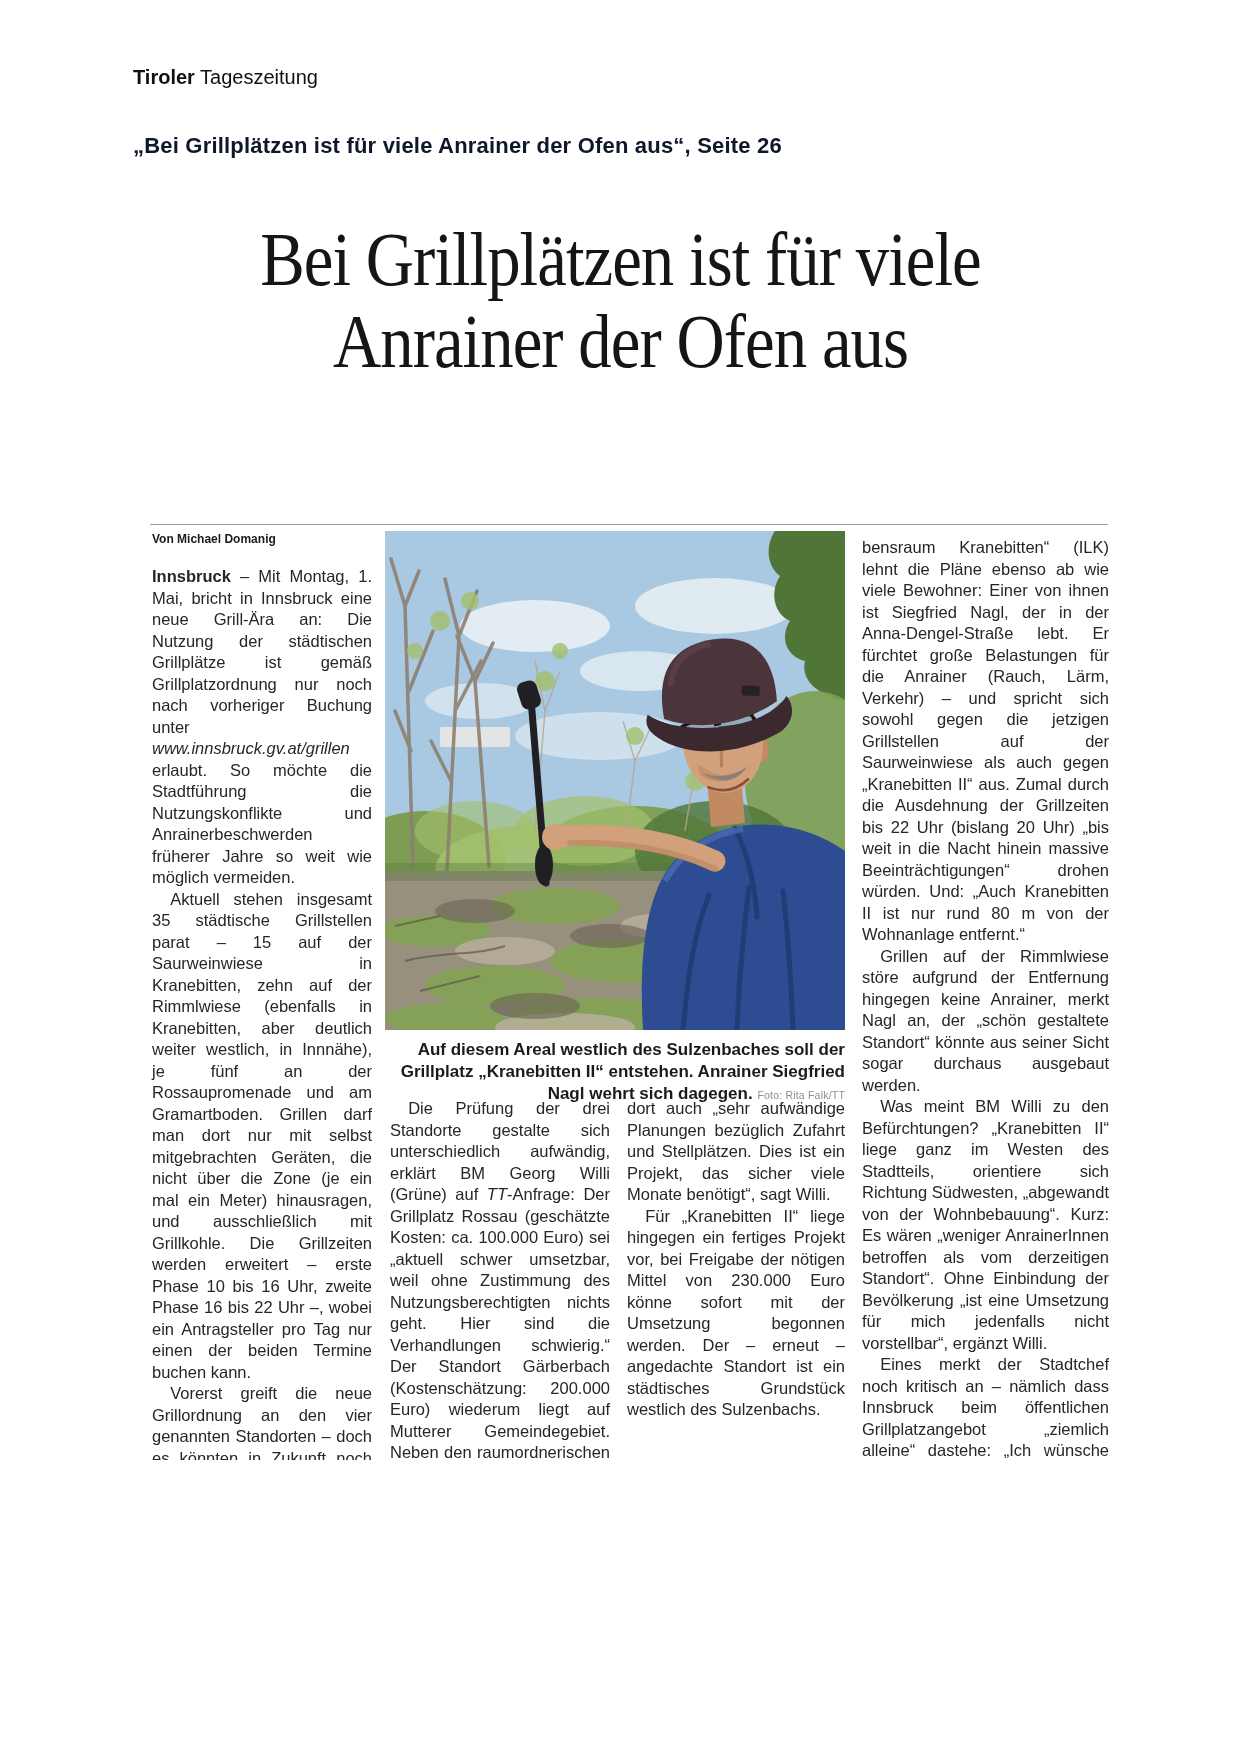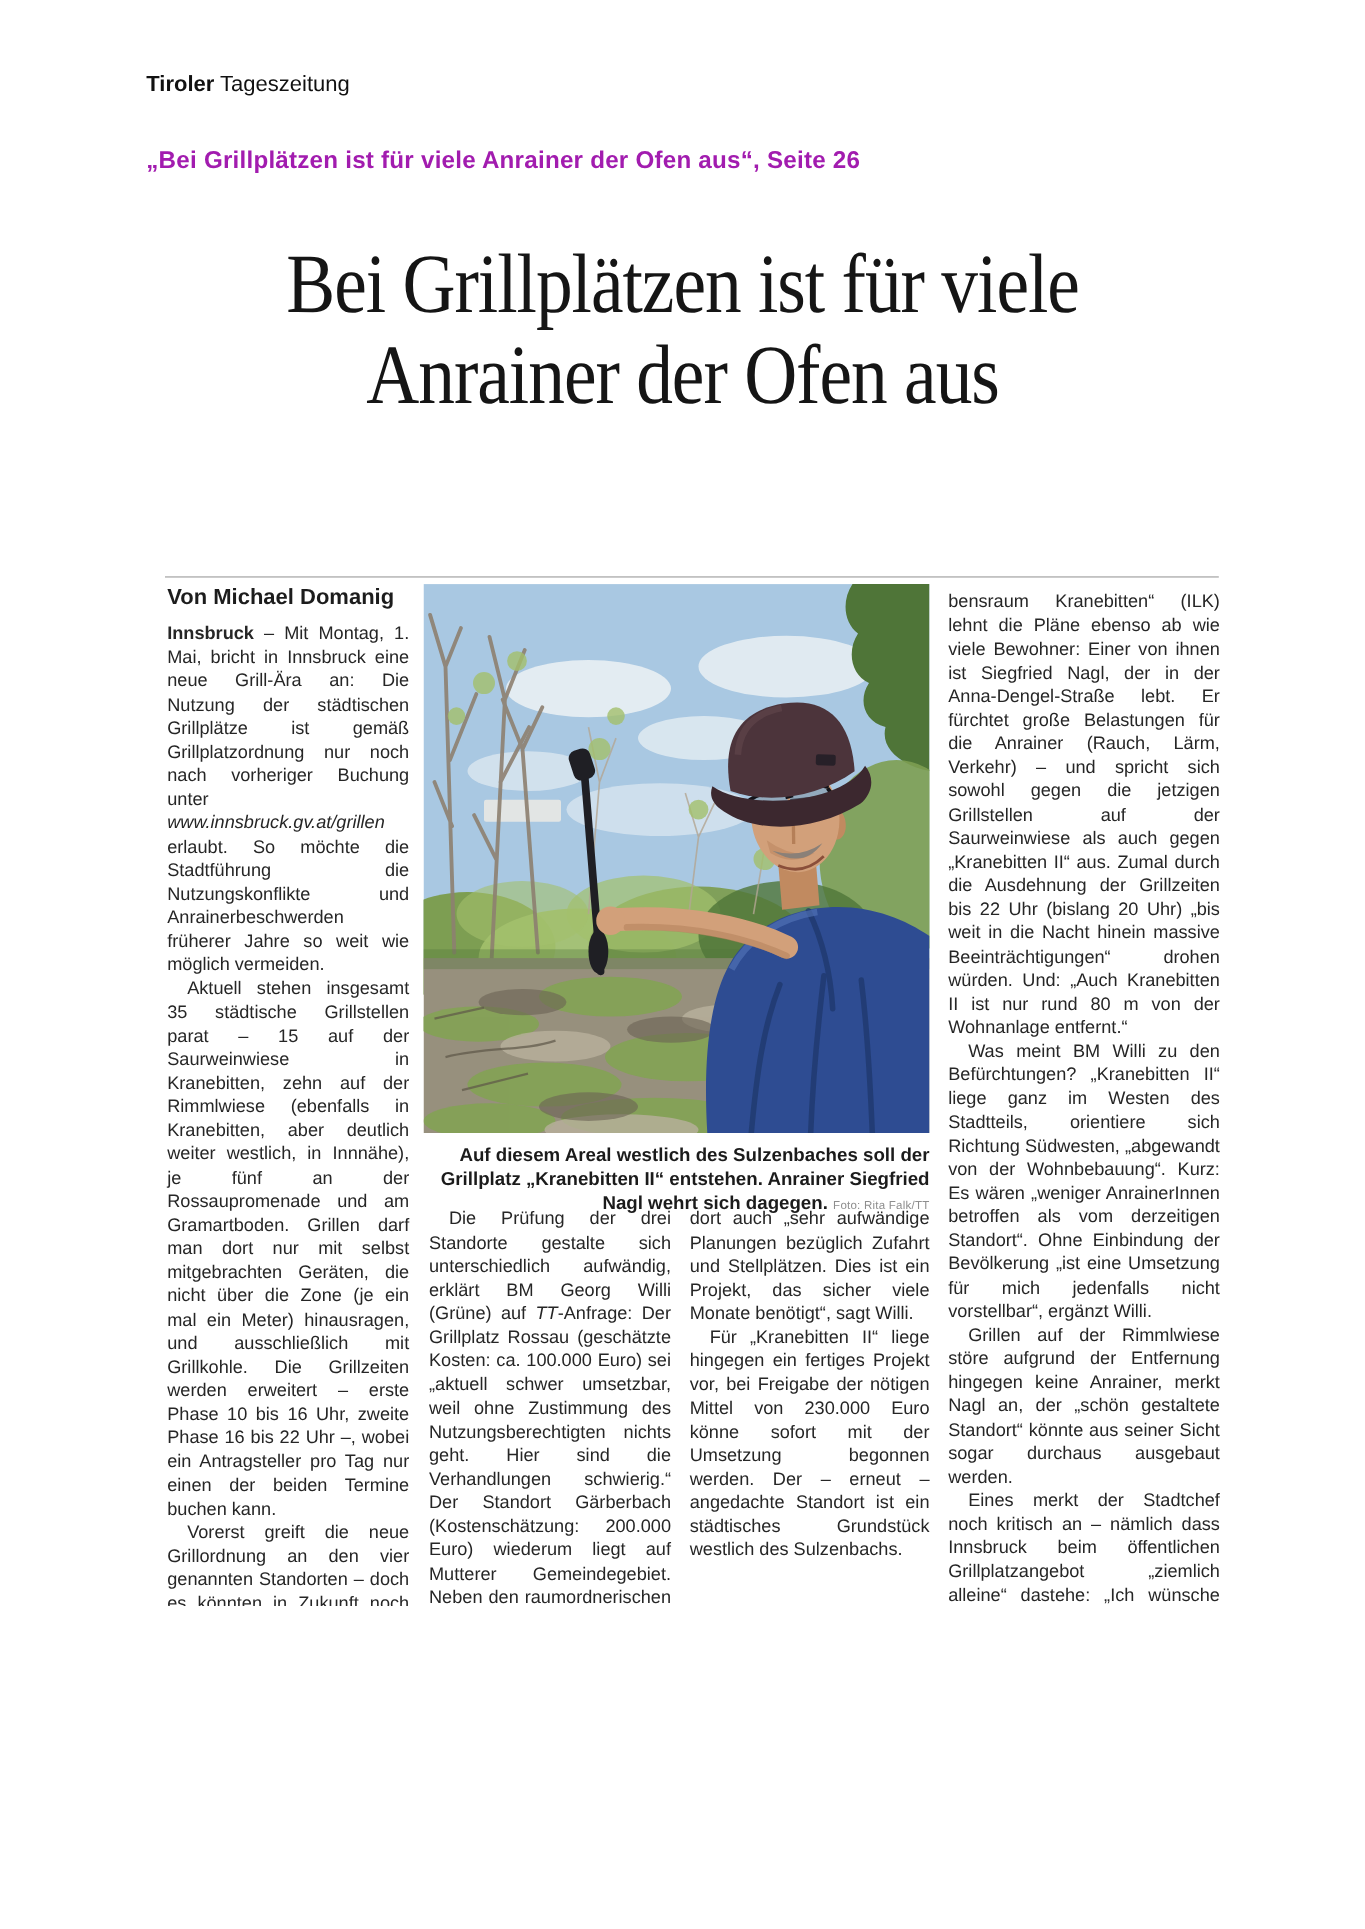--- a/index.html
+++ b/index.html
@@ -8,40 +8,40 @@
     width:1241px;height:1460px;
     background:#ffffff;
     font-family:"Liberation Sans",sans-serif;
     color:#1a1a1a;
     overflow:hidden;
   }
   
   .masthead{position:absolute;left:133px;top:66px;font-size:20px;color:#111;}
   .masthead .brand-bold{font-weight:bold;}
   
-  .ref-headline{position:absolute;left:133px;top:133px;font-size:22px;font-weight:bold;color:#a21caf;letter-spacing:.2px;}
+  .ref-headline{position:absolute;left:133px;top:133px;font-size:22px;font-weight:bold;color:#0f172a;letter-spacing:.2px;}
   
   .headline{
     position:absolute;left:0;top:218px;width:100%;
     text-align:center;
     font-family:"Liberation Serif",serif;
     font-weight:normal;color:#151515;
     font-size:71px;line-height:76px;letter-spacing:-1px;
     transform:scale(.94,1.08);transform-origin:50% 0;
     margin:0;
   }
   .subheadline{
     position:absolute;left:0;top:392px;width:100%;margin:0;
     text-align:center;
     font-family:"Liberation Serif",serif;
     font-size:27px;line-height:35px;color:#222;font-weight:normal;
   }
   .subheadline .inner{display:inline-block;max-width:810px;}
   .rule{position:absolute;left:150px;top:524px;width:958px;height:1px;background:#9a9a9a;}
-  .byline{position:absolute;left:152px;top:532px;font-size:20px;font-weight:bold;color:#1c1c1c;}
+  .byline{position:absolute;left:152px;top:532px;font-size:12px;font-weight:bold;color:#1c1c1c;}
   
   .col{
     position:absolute;
     font-family:Liberation Sans, sans-serif;
     font-size:16.5px;line-height:21.5px;color:#262626;
     text-align:justify;
     hyphens:auto;-webkit-hyphens:auto;
   }
   .col-1{left:152px;top:566px;width:220px;}
   .col-2{left:390px;top:1098px;width:220px;}
@@ -90,22 +90,22 @@
     </div>
   <div class="col col-2">
       <p class="body-p indent"><span>Die Prüfung der drei Standorte gestalte sich unterschiedlich aufwändig, erklärt BM Georg Willi (Grüne) auf </span><span class="seg-italic">TT</span><span>-Anfrage: Der Grillplatz Rossau (geschätzte Kosten: ca. 100.000 Euro) sei „aktuell schwer umsetzbar, weil ohne Zustimmung des Nutzungsberechtigten nichts geht. Hier sind die Verhandlungen schwierig.“ Der Standort Gärberbach (Kostenschätzung: 200.000 Euro) wiederum liegt auf Mutterer Gemeindegebiet. Neben den raumordnerischen Voraussetzungen brauche es</span></p>
     </div>
   <div class="col col-3">
       <p class="body-p"><span>dort auch „sehr aufwändige Planungen bezüglich Zufahrt und Stellplätzen. Dies ist ein Projekt, das sicher viele Monate benötigt“, sagt Willi.</span></p>
       <p class="body-p indent"><span>Für „Kranebitten II“ liege hingegen ein fertiges Projekt vor, bei Freigabe der nötigen Mittel von 230.000 Euro könne sofort mit der Umsetzung begonnen werden. Der – erneut – angedachte Standort ist ein städtisches Grundstück westlich des Sulzenbachs.</span></p>
     </div>
   <div class="col col-4">
       <p class="body-p"><span>bensraum Kranebitten“ (ILK) lehnt die Pläne ebenso ab wie viele Bewohner: Einer von ihnen ist Siegfried Nagl, der in der Anna-Dengel-Straße lebt. Er fürchtet große Belastungen für die Anrainer (Rauch, Lärm, Verkehr) – und spricht sich sowohl gegen die jetzigen Grillstellen auf der Saurweinwiese als auch gegen „Kranebitten II“ aus. Zumal durch die Ausdehnung der Grillzeiten bis 22 Uhr (bislang 20 Uhr) „bis weit in die Nacht hinein massive Beeinträchtigungen“ drohen würden. Und: „Auch Kranebitten II ist nur rund 80 m von der Wohnanlage entfernt.“</span></p>
+      <p class="body-p indent"><span>Grillen auf der Rimmlwiese störe aufgrund der Entfernung hingegen keine Anrainer, merkt Nagl an, der „schön gestaltete Standort“ könnte aus seiner Sicht sogar durchaus ausgebaut werden.</span></p>
       <p class="body-p indent"><span>Was meint BM Willi zu den Befürchtungen? „Kranebitten II“ liege ganz im Westen des Stadtteils, orientiere sich Richtung Südwesten, „abgewandt von der Wohnbebauung“. Kurz: Es wären „weniger AnrainerInnen betroffen als vom derzeitigen Standort“. Ohne Einbindung der Bevölkerung „ist eine Umsetzung für mich jedenfalls nicht vorstellbar“, ergänzt Willi.</span></p>
-      <p class="body-p indent"><span>Grillen auf der Rimmlwiese störe aufgrund der Entfernung hingegen keine Anrainer, merkt Nagl an, der „schön gestaltete Standort“ könnte aus seiner Sicht sogar durchaus ausgebaut werden.</span></p>
       <p class="body-p indent"><span>Eines merkt der Stadtchef noch kritisch an – nämlich dass Innsbruck beim öffentlichen Grillplatzangebot „ziemlich alleine“ dastehe: „Ich wünsche und erwarte mir, dass mehr Gemeinden öffentliche Grillplätze anbieten.“</span></p>
     </div>
 
   <figure class="photo-figure">
     <svg viewBox="0 0 460 499" preserveAspectRatio="none" role="img">
 
       <rect x="0" y="0" width="460" height="340" fill="#a9c8e2"></rect>
       <g fill="#edf2f5">
         <ellipse cx="150" cy="95" rx="75" ry="26" opacity=".85"></ellipse>
         <ellipse cx="255" cy="140" rx="60" ry="20" opacity=".7"></ellipse>

